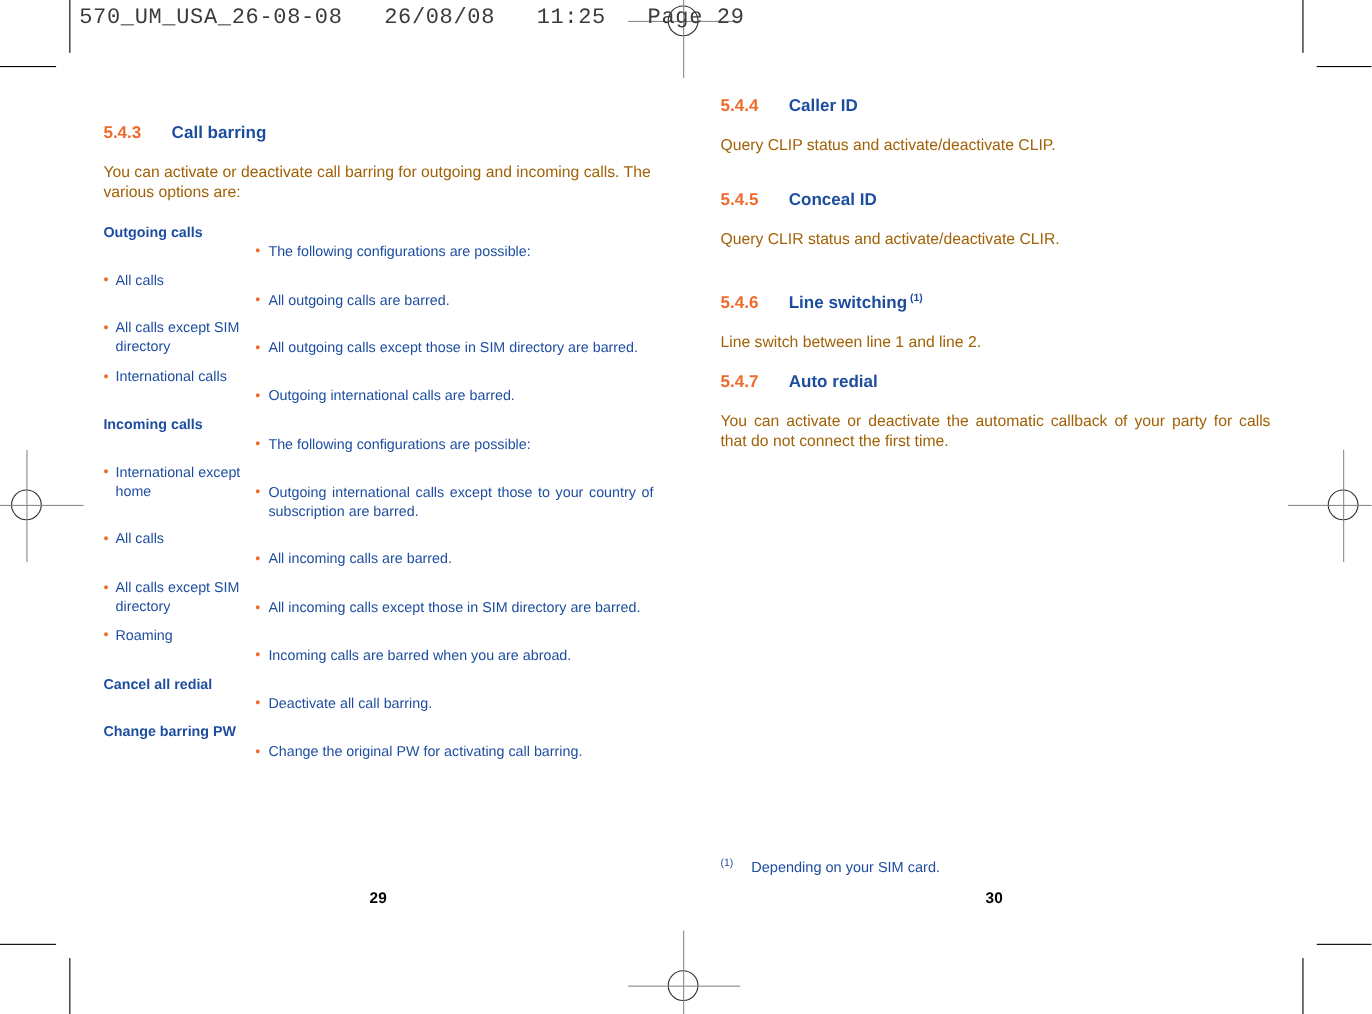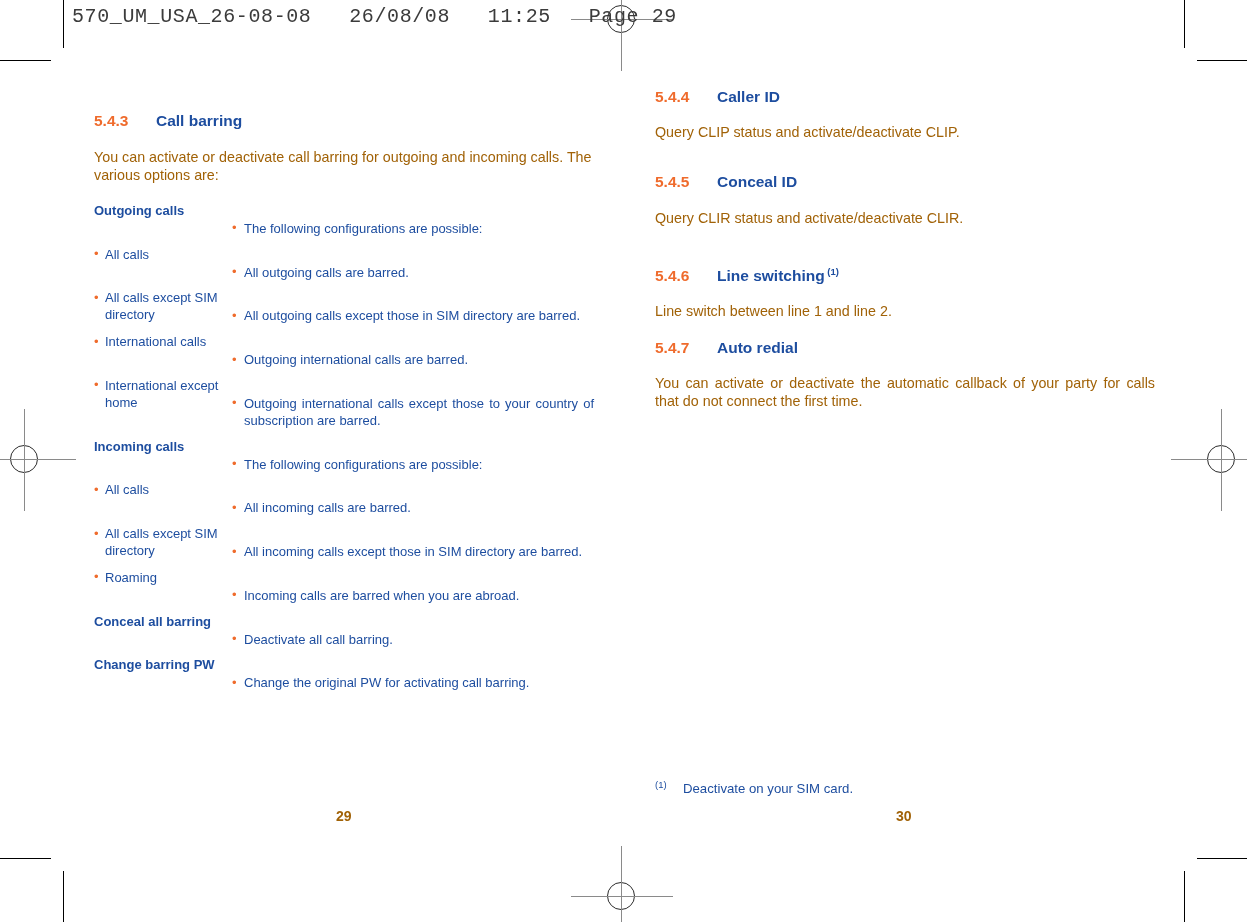--- a/index.html
+++ b/index.html
@@ -153,21 +153,21 @@
     vertical-align: super;
     display: inline-block;
     width: 28px;
   }
 
   
   .folio {
     position: absolute;
     font-size: 14px;
     font-weight: bold;
-    color: #a16207;
+    color: #000000;
   }
   .folio-left  { left: 336px; top: 808px; }
   .folio-right { left: 896px; top: 808px; }
 </style>
 </head>
 <body>
 
 <div>
 
   <div class="crop-line" style="left:63px; top:0; width:1px; height:48px;"></div>
@@ -243,36 +243,36 @@
         <tr>
           <td class="term">
             <span class="bullrow">International calls</span>
           </td>
           <td class="desc">
             <span class="bullrow">Outgoing international calls are barred.</span>
           </td>
         </tr>
         <tr>
           <td class="term">
+            <span class="termrow">Incoming calls</span>
+          </td>
+          <td class="desc">
+            <span class="bullrow">The following configurations are possible:</span>
+          </td>
+        </tr>
+        <tr>
+          <td class="term">
             <span class="bullrow">International except home</span>
           </td>
           <td class="desc">
             <span class="bullrow just">Outgoing international calls except those to your country of subscription are barred.</span>
           </td>
         </tr>
         <tr>
           <td class="term">
-            <span class="termrow">Incoming calls</span>
-          </td>
-          <td class="desc">
-            <span class="bullrow">The following configurations are possible:</span>
-          </td>
-        </tr>
-        <tr>
-          <td class="term">
             <span class="bullrow">All calls</span>
           </td>
           <td class="desc">
             <span class="bullrow">All incoming calls are barred.</span>
           </td>
         </tr>
         <tr>
           <td class="term">
             <span class="bullrow">All calls except SIM directory</span>
           </td>
@@ -283,21 +283,21 @@
         <tr>
           <td class="term">
             <span class="bullrow">Roaming</span>
           </td>
           <td class="desc">
             <span class="bullrow">Incoming calls are barred when you are abroad.</span>
           </td>
         </tr>
         <tr>
           <td class="term">
-            <span class="termrow">Conceal all barring</span>
+            <span class="termrow">Cancel all redial</span>
           </td>
           <td class="desc">
             <span class="bullrow">Deactivate all call barring.</span>
           </td>
         </tr>
         <tr>
           <td class="term">
             <span class="termrow">Change barring PW</span>
           </td>
           <td class="desc">
@@ -317,16 +317,16 @@
       <h3 class="h3" style="margin-bottom: 18px;"><span class="num">5.4.5</span><span>Conceal ID</span></h3>
       <p class="para" style="width: 500px; margin-bottom: 18px;">Query CLIR status and activate/deactivate CLIR.</p>
       <h3 class="h3" style="margin-bottom: 18px; margin-top: 40px;"><span class="num">5.4.6</span><span>Line switching</span><span class="sup"> (1)</span></h3>
       <p class="para" style="width: 500px; margin-bottom: 18px;">Line switch between line 1 and line 2.</p>
       <h3 class="h3" style="margin-bottom: 18px;"><span class="num">5.4.7</span><span>Auto redial</span></h3>
       <p class="para just" style="width: 500px; margin-bottom: 34px;">You can activate or deactivate the automatic callback of your party for calls that do not connect the first time.</p>
     </div>
 </div>
 
 <div class="footnote">
-  <span class="fn-mark">(1)</span><span>Deactivate on your SIM card.</span>
+  <span class="fn-mark">(1)</span><span>Depending on your SIM card.</span>
 </div>
 
 <div class="folio folio-right">30</div>
 
 </body></html>

